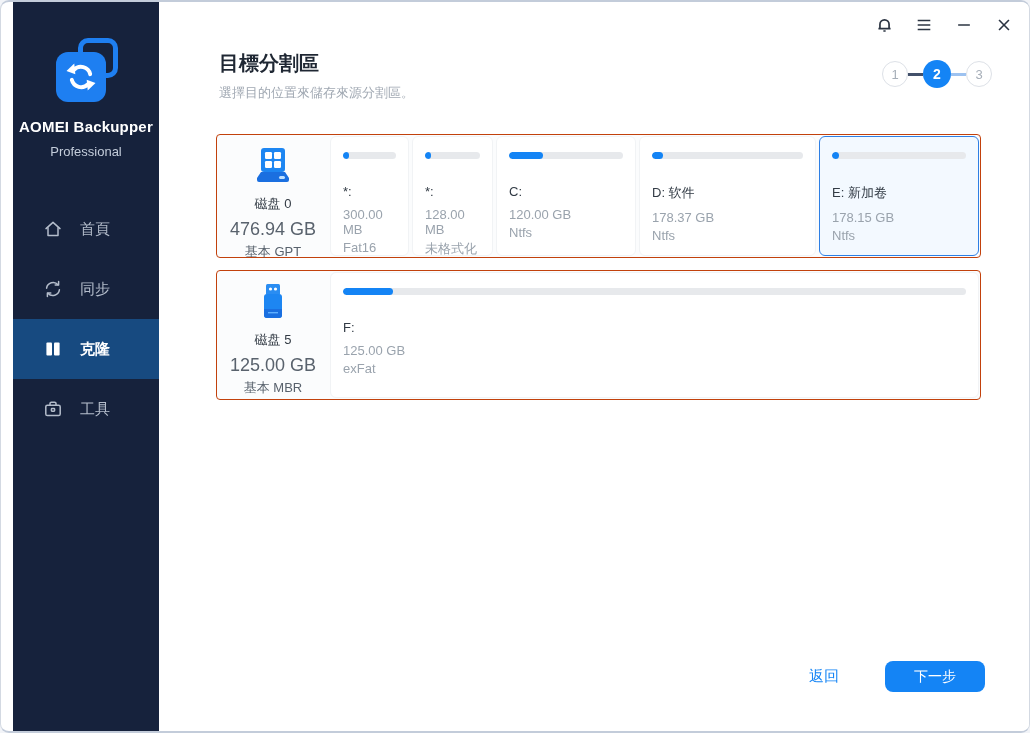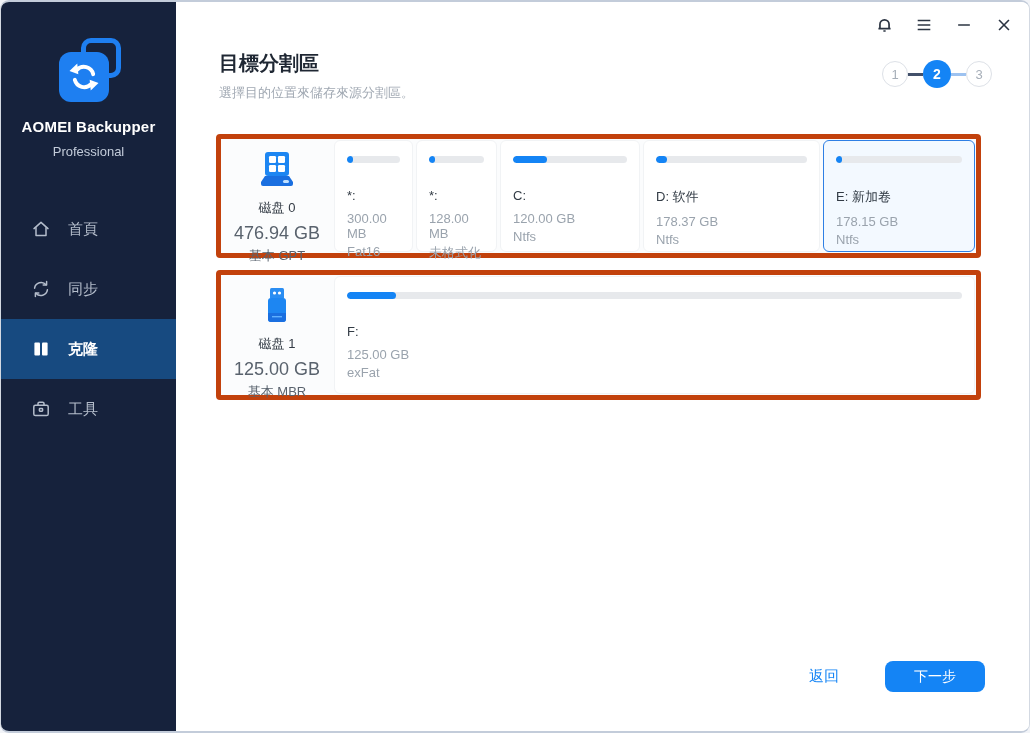--- a/index.html
+++ b/index.html
@@ -3,21 +3,21 @@
 <meta charset="utf-8">
 <style>
   * { margin:0; padding:0; box-sizing:border-box; }
   html,body { width:1030px; height:733px; background:#f2f4f8; font-family:"Liberation Sans","DejaVu Sans",sans-serif; }
   #window {
     position:relative; width:1030px; height:733px; background:#ffffff;
     border:1px solid #d3d9e2; border-top:2px solid #c3ccda; border-bottom:2px solid #c3ccda;
     border-radius:9px; overflow:hidden;
   }
   
-  #sidebar { position:absolute; left:0; top:0; bottom:0; width:175px; background:#16223c; }
+  #sidebar { position:absolute; left:12px; top:0; bottom:0; width:146px; background:#16223c; }
   .logo-wrap { position:relative; width:68px; height:64px; margin:36px auto 16px; }
   .logo-back { position:absolute; right:2px; top:0; width:40px; height:40px; border:5px solid #1e7ff1; border-radius:10px; }
   .logo-front { position:absolute; left:4px; bottom:0; width:50px; height:50px; background:#1e7ff1; border-radius:12px; display:flex; align-items:center; justify-content:center; }
   .app-name { text-align:center; color:#ffffff; font-size:15px; font-weight:700; letter-spacing:.2px; }
   .app-edition { text-align:center; color:#c3ccda; font-size:13px; margin-top:9px; }
   #menu { margin-top:40px; }
   .menu-item { height:60px; display:flex; align-items:center; padding-left:30px; cursor:pointer; color:#b4bdcb; font-size:15px; }
   .menu-item svg { width:20px; height:20px; margin-right:17px; stroke:#b4bdcb; fill:none; stroke-width:1.5; }
   .menu-item.active { background:#174a80; color:#ffffff; font-weight:700; }
   .menu-item.active svg { stroke:#ffffff; }
@@ -29,21 +29,21 @@
   .page-title { position:absolute; left:43px; top:48px; font-size:20px; font-weight:700; color:#1f2733; }
   .page-sub { position:absolute; left:43px; top:82px; font-size:13px; color:#a0a8b2; }
   
   #stepper { position:absolute; top:58px; right:37px; display:flex; align-items:center; }
   .step { width:26px; height:26px; border-radius:50%; background:#fff; border:1px solid #dde1e7; color:#a6aeb8; font-size:13px; display:flex; align-items:center; justify-content:center; }
   .step.current { width:28px; height:28px; background:#1484f5; border:none; color:#fff; font-weight:700; font-size:14px; }
   .conn { width:15px; height:3px; }
   .conn.done { background:#42506a; }
   .conn.todo { background:#9dc2f0; }
   
-  .disk-row { position:absolute; left:40px; width:765px; border:5px solid #c2410c; border-radius:4px; background:#fbfcfd; display:flex; }
+  .disk-row { position:absolute; left:40px; width:765px; border:1px solid #c2410c; border-radius:4px; background:#fbfcfd; display:flex; }
   .disk-info { width:112px; display:flex; flex-direction:column; align-items:center; padding-top:11px; }
   .disk-icon svg { width:46px; height:42px; }
   .disk-name { font-size:13px; color:#333b45; margin-top:3px; }
   .disk-size { font-size:18px; color:#59626d; margin-top:6px; }
   .disk-type { font-size:13px; color:#59626d; margin-top:3px; }
   .parts { flex:1; display:flex; gap:3px; padding:1px; }
   .part-card { background:#ffffff; border:1px solid #f1f3f5; border-radius:6px; padding:15px 12px 0 12px; cursor:pointer; }
   .part-card.selected { border:1px solid #2e7fe4; background:#f3f9ff; }
   .bar { height:7px; background:#e7e9ec; border-radius:4px; overflow:hidden; }
   .bar .fill { height:100%; min-width:6px; background:#1484f5; border-radius:4px; }
@@ -214,21 +214,21 @@
         <section class="disk-row" style="top: 268px; height: 130px;">
     <div class="disk-info">
       <div class="disk-icon"><svg viewBox="0 0 46 42" width="46" height="42">
                 <rect x="16" y="2" width="14" height="11" rx="1.5" fill="#2a8df2"></rect>
                 <circle cx="20.5" cy="7" r="1.6" fill="#fff"></circle>
                 <circle cx="25.5" cy="7" r="1.6" fill="#fff"></circle>
                 <rect x="14" y="12" width="18" height="24" rx="3" fill="#1d86f2"></rect>
                 <path d="M14 27 h18 v6 a3 3 0 0 1 -3 3 h-12 a3 3 0 0 1 -3 -3 Z" fill="#1a6fe0"></path>
                 <rect x="18" y="30" width="10" height="1.4" fill="#5fb0ff"></rect>
               </svg></div>
-      <div class="disk-name">磁盘 1</div>
+      <div class="disk-name">磁盘 5</div>
       <div class="disk-size">125.00 GB</div>
       <div class="disk-type">基本 MBR</div>
     </div>
     <div class="parts">
             <div class="part-card" style="flex: 1 1 0%;">
     <div class="bar">
                 <div class="fill" style="width: 8%;"></div>
               </div>
     <div class="p-label">F:</div>
     <div class="p-size">125.00 GB</div>

